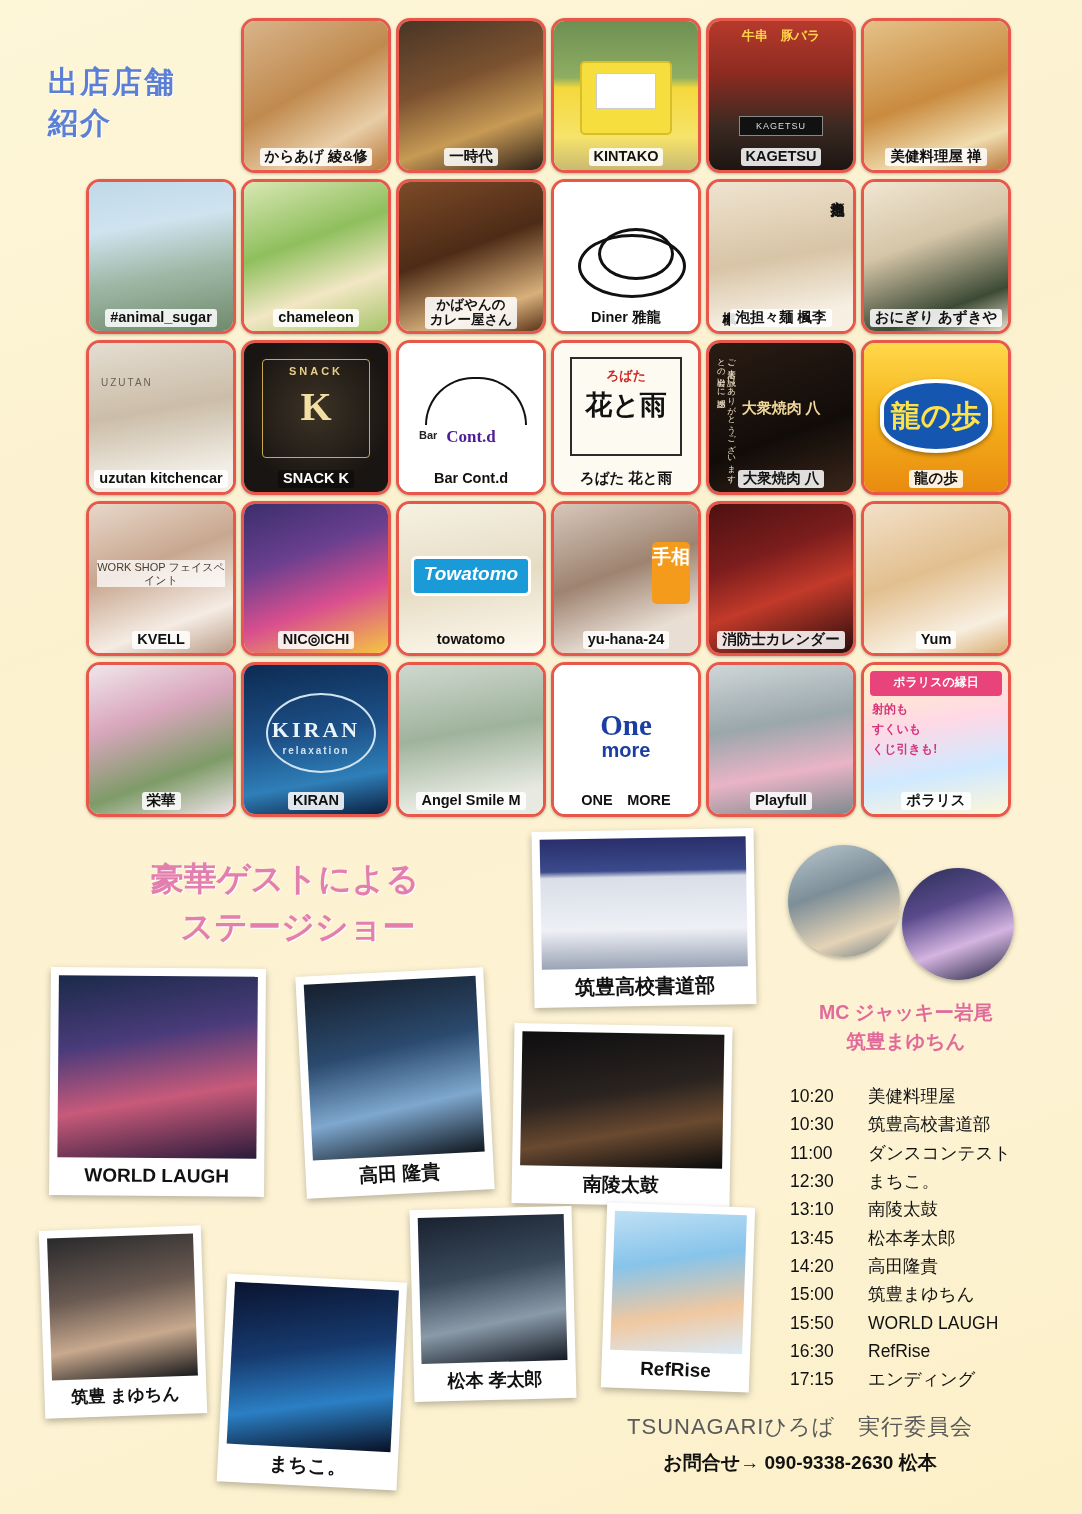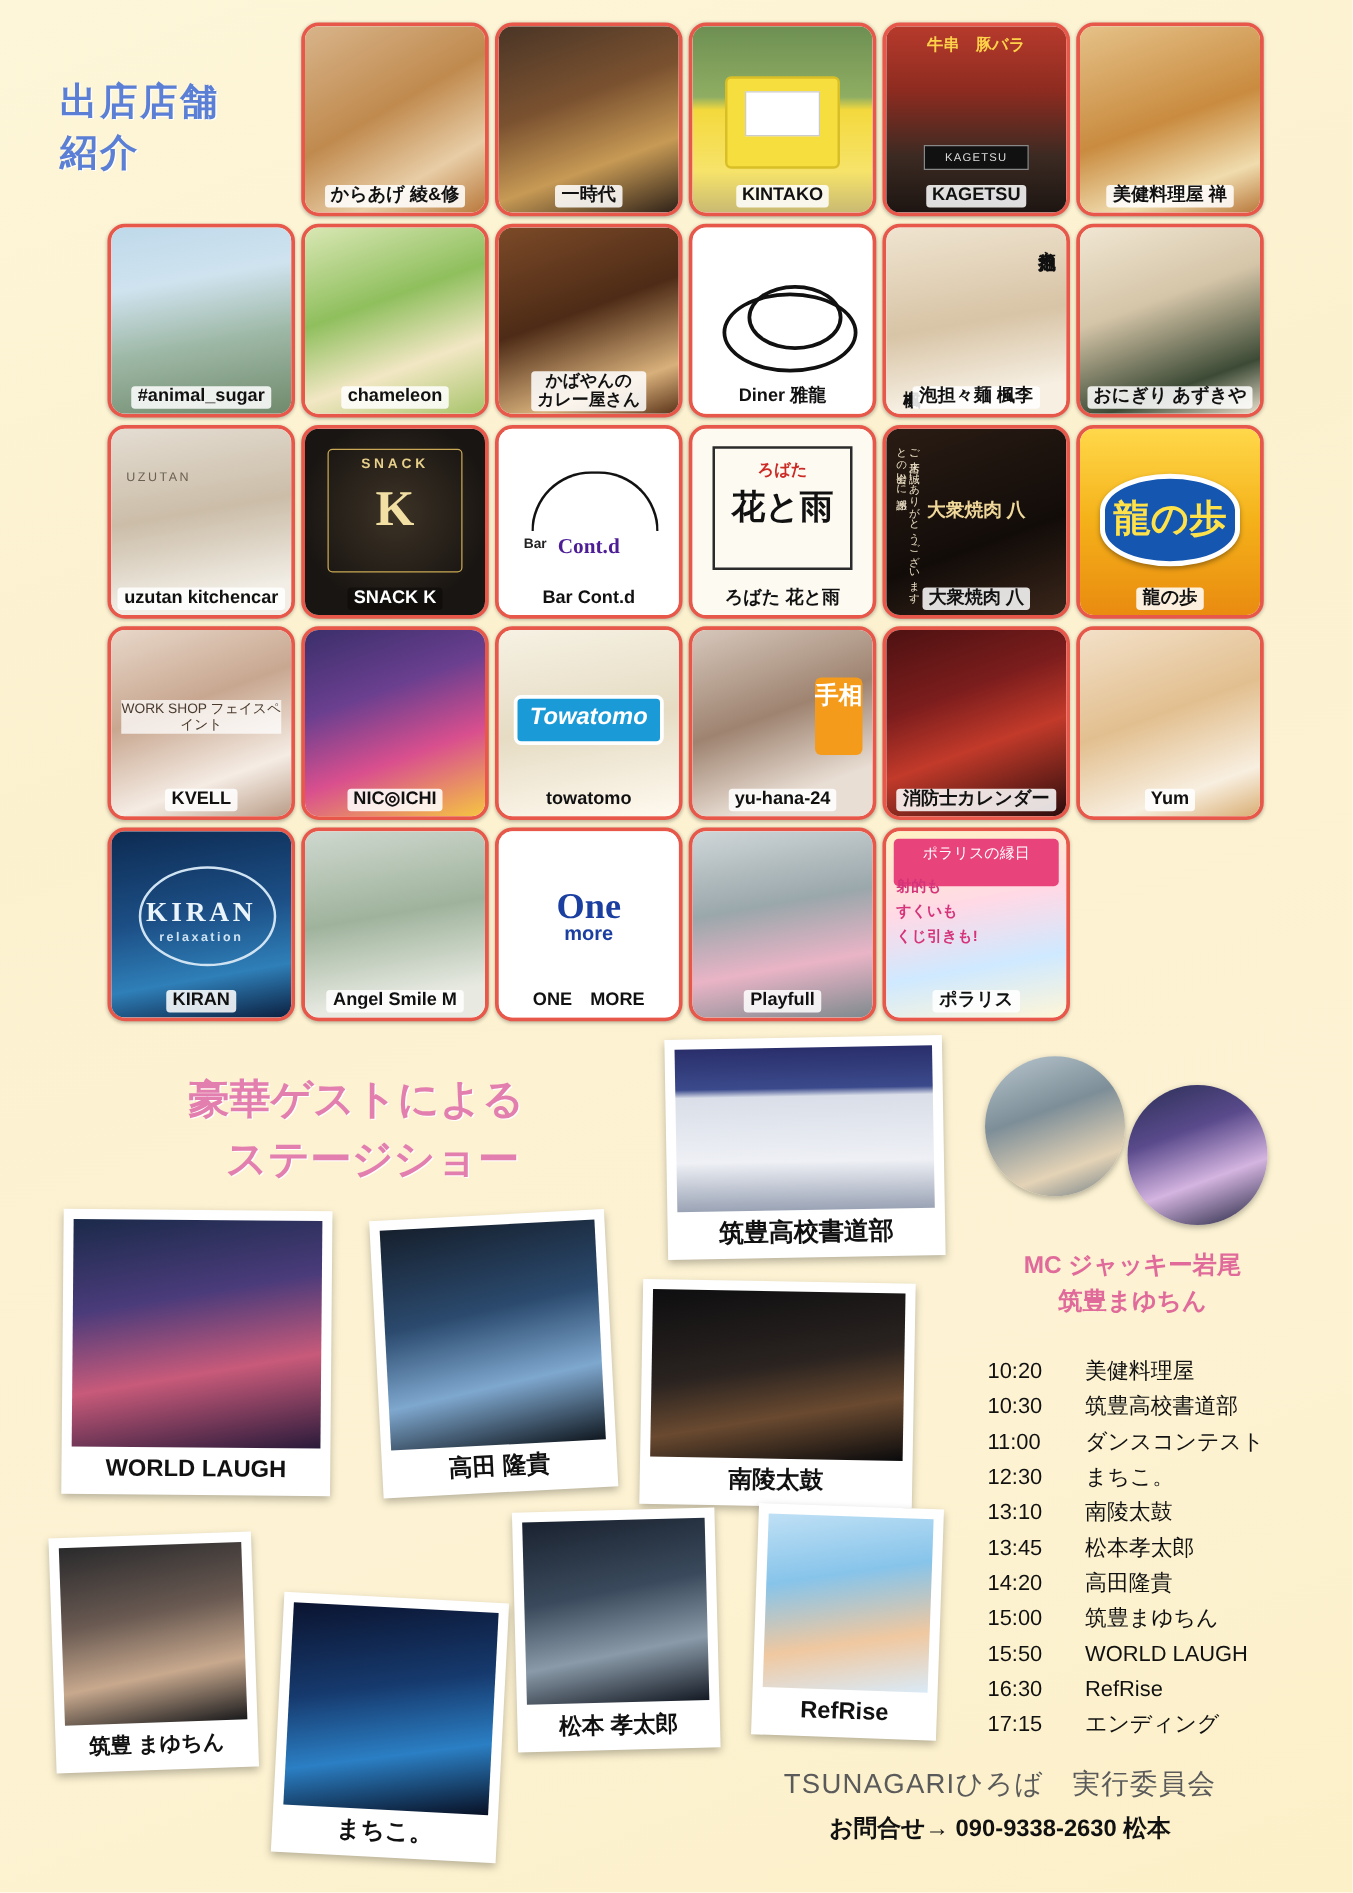--- a/index.html
+++ b/index.html
@@ -152,30 +152,30 @@
     background:#1a9ad6; border:3px solid #fff; border-radius:6px;
     color:#fff; font-size:19px; font-style:italic; font-weight:bold;
     text-align:center; line-height:30px;
   }
   .tesou {
     position:absolute; right:8px; top:38px; width:38px; height:62px;
     background:#f59b1c; border-radius:5px; color:#fff; font-size:19px;
     font-weight:bold; text-align:center; line-height:30px;
   }
   .onemore-one { top:44px; font-size:29px; color:#1b3fa0; font-family:"Liberation Serif", serif; }
-  .onemore-more { top:74px; font-size:16px; color:#1b3fa0; }
+  .onemore-more { top:74px; font-size:20px; color:#1b3fa0; }
   .kiran-ring {
     position:absolute; left:22px; top:28px; width:106px; height:76px;
     border:2px solid #cfe3f2; border-radius:50%;
   }
   .kiran-txt { top:52px; font-size:22px; color:#eaf4fb; letter-spacing:3px; font-family:"Liberation Serif", serif; }
   .kiran-sub { top:80px; font-size:10px; color:#cfe3f2; letter-spacing:2px; }
   .polaris-head {
-    position:absolute; left:6px; right:6px; top:6px; height:38px;
-    background:#e8437a; color:#fff; font-size:12px; font-weight:normal;
+    position:absolute; left:6px; right:6px; top:6px; height:25px;
+    background:#e8437a; color:#fff; font-size:12px; font-weight:bold;
     text-align:center; line-height:22px; border-radius:4px;
   }
   .polaris-line { position:absolute; left:8px; font-size:12px; color:#d5347a; font-weight:bold; }
   .kagetsu-top {
     position:absolute; left:8px; top:6px; right:8px; height:40px;
     color:#ffd24a; font-size:13px; font-weight:bold; text-align:center;
   }
   .kagetsu-sign {
     position:absolute; left:30px; bottom:34px; right:30px; height:18px;
     background:#111; border:1px solid #888; color:#ddd; font-size:9px;
@@ -527,20 +527,26 @@
     </div>
   </div>
 
   <div class="vendor-cell">
     <div class="vendor-card">
       <div class="ph ph-yum"></div>
       <div class="vendor-label"><span class="lbl-bg">Yum</span></div>
     </div>
   </div>
 
+  <div class="vendor-cell">
+    <div class="vendor-card">
+      <div class="ph ph-eika"></div>
+      <div class="vendor-label"><span class="lbl-bg">栄華</span></div>
+    </div>
+  </div>
 
   <div class="vendor-cell">
     <div class="vendor-card">
       <div class="ph ph-kiran">
         <div class="kiran-ring"></div>
         <div class="logo-text kiran-txt">KIRAN</div>
         <div class="logo-text kiran-sub">relaxation</div>
       </div>
       <div class="vendor-label"><span class="lbl-bg">KIRAN</span></div>
     </div>

